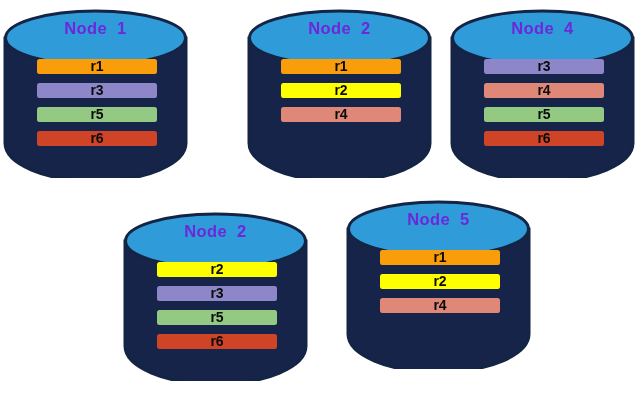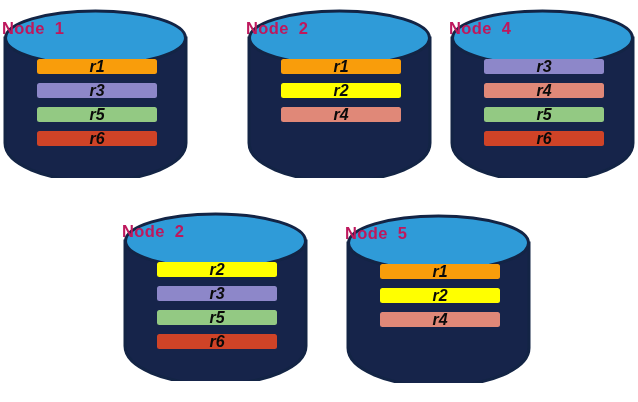--- a/index.html
+++ b/index.html
@@ -32,21 +32,22 @@
     top: 0;
     width: 187px;
     height: 175px;
     display: block;
   }
   .node-title {
     position: absolute;
     left: 0;
     top: 16px;
     width: 187px;
-    color: #be185d;
+    text-align: center;
+    color: #6d28d9;
     font-size: 16.5px;
     font-weight: bold;
     letter-spacing: 0.4px;
     white-space: pre;
     z-index: 3;
     pointer-events: none;
   }
   .bars {
     position: absolute;
     left: 35px;
@@ -62,32 +63,31 @@
     box-sizing: border-box;
   }
   .bar-label {
     position: absolute;
     left: 0;
     top: 0;
     width: 100%;
     height: 15px;
     line-height: 15px;
     text-align: center;
-    font-size: 16px;
+    font-size: 14px;
     font-weight: bold;
     color: #0a0a0a;
     white-space: pre;
-    font-style: italic;
   }
   
   #node-1 { left: 2px;   top: 3px; }
   #node-2 { left: 246px; top: 3px; }
   #node-3 { left: 449px; top: 3px; }
   #node-4 { left: 122px; top: 206px; }
-  #node-5 { left: 345px; top: 208px; }
+  #node-5 { left: 345px; top: 194px; }
 </style>
 </head>
 <body>
 
 <div id="diagram">
 
   <div class="node" id="node-1">
     <svg class="node-svg" viewBox="0 0 187 175">
       <path d="M3 35 L3 140 A90 38 0 0 0 184 140 L184 35 Z" fill="#16244a" stroke="#132445" stroke-width="3"></path>
       <ellipse cx="93.5" cy="35" rx="90" ry="27" fill="#2f9bd8" stroke="#132445" stroke-width="3"></ellipse>

